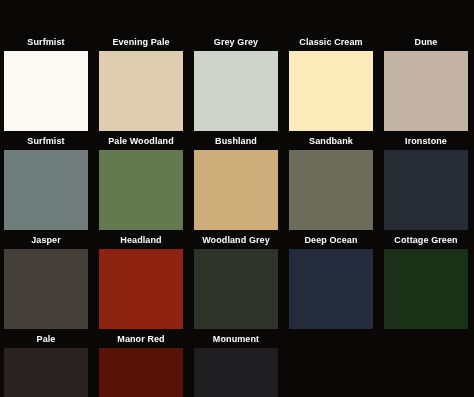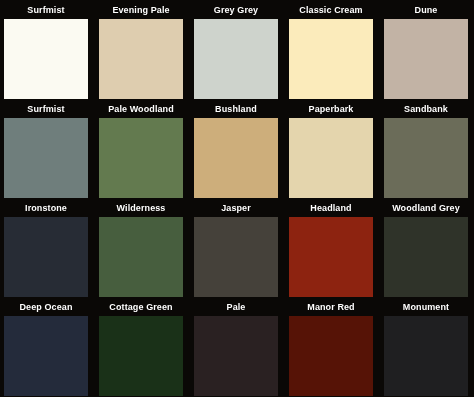--- a/index.html
+++ b/index.html
@@ -38,20 +38,21 @@
     padding-left: 4px;
     padding-top: 2px;
     box-sizing: border-box;
   }
 
   .swatch-cell {
     position: relative;
     width: 98px;
     height: 99px;
     box-sizing: border-box;
+    margin-top: 32px;
   }
 
   .swatch-label {
     display: block;
     width: 84px;
     height: 17px;
     line-height: 17px;
     text-align: center;
     color: #ffffff;
     font-size: 9px;
@@ -100,34 +101,26 @@
       </div>
       <div class="swatch-cell">
         <span class="swatch-label">Pale Woodland</span>
         <span class="swatch-chip" style="background: rgb(99, 122, 79);"></span>
       </div>
       <div class="swatch-cell">
         <span class="swatch-label">Bushland</span>
         <span class="swatch-chip" style="background: rgb(205, 174, 123);"></span>
       </div>
       <div class="swatch-cell">
-        <span class="swatch-label">Paperbark</span>
-        <span class="swatch-chip" style="background: rgb(228, 213, 173);"></span>
-      </div>
-      <div class="swatch-cell">
         <span class="swatch-label">Sandbank</span>
         <span class="swatch-chip" style="background: rgb(107, 108, 89);"></span>
       </div>
       <div class="swatch-cell">
         <span class="swatch-label">Ironstone</span>
         <span class="swatch-chip" style="background: rgb(39, 44, 53);"></span>
-      </div>
-      <div class="swatch-cell">
-        <span class="swatch-label">Wilderness</span>
-        <span class="swatch-chip" style="background: rgb(71, 94, 62);"></span>
       </div>
       <div class="swatch-cell">
         <span class="swatch-label">Jasper</span>
         <span class="swatch-chip" style="background: rgb(69, 65, 58);"></span>
       </div>
       <div class="swatch-cell">
         <span class="swatch-label">Headland</span>
         <span class="swatch-chip" style="background: rgb(141, 35, 16);"></span>
       </div>
       <div class="swatch-cell">

